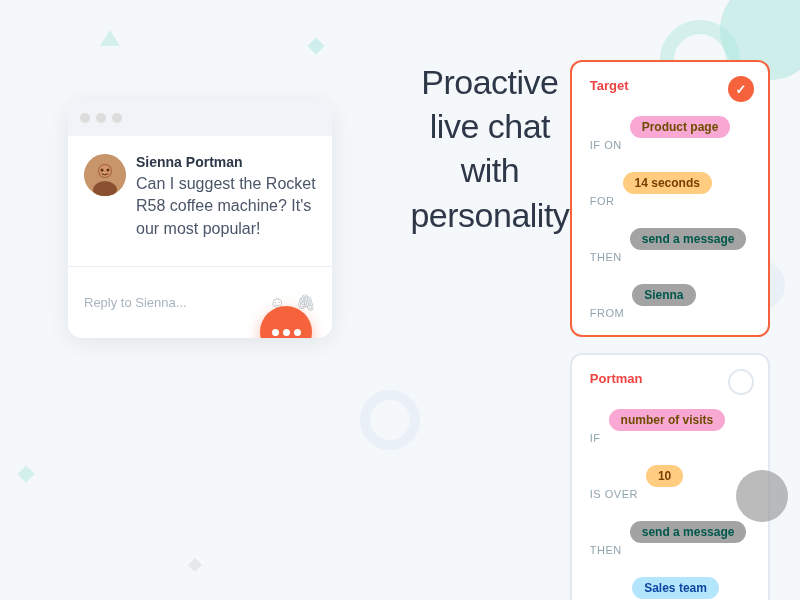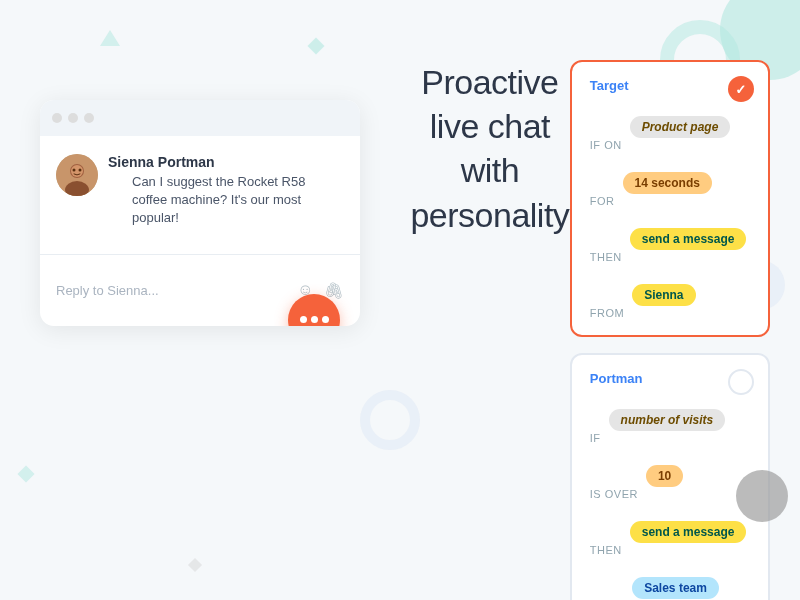--- a/index.html
+++ b/index.html
@@ -129,21 +129,21 @@
       display: flex;
       flex-direction: column;
       align-items: center;
       justify-content: flex-start;
       padding-top: 40px;
       position: relative;
     }
 
     
     .chat-window {
-      width: 320px;
+      width: 264px;
       background: #fff;
       border-radius: 14px;
       box-shadow: 0 4px 24px rgba(0,0,0,0.08);
       overflow: hidden;
       margin-top: 60px;
       position: relative;
     }
 
     .chat-header {
       background: #f0f4f8;
@@ -189,24 +189,23 @@
     }
 
     .message-name {
       font-weight: 700;
       font-size: 14px;
       color: #2d3748;
       margin-bottom: 3px;
     }
 
     .message-text {
-      font-size: 13px;
+      font-size: 16px;
       color: #4a5568;
       line-height: 1.4;
-      margin-left: 24px;
     }
 
     .chat-reply {
       border-top: 1px solid #e8edf2;
       padding: 26px 16px;
       display: flex;
       align-items: center;
       justify-content: space-between;
     }
 
@@ -289,21 +288,21 @@
       position: relative;
     }
 
     .card.active {
       border-color: #f5623b;
     }
 
     .card-title {
       font-size: 13px;
       font-weight: 700;
-      color: #3b82f6;
+      color: #ef4444;
       margin-bottom: 10px;
       text-transform: none;
       letter-spacing: 0;
     }
 
     .card-check {
       position: absolute;
       top: 14px;
       right: 14px;
       width: 26px;
@@ -354,32 +353,31 @@
     }
 
     .tag {
       padding: 4px 12px;
       border-radius: 20px;
       font-size: 12px;
       font-weight: 600;
     }
 
     .tag-yellow {
-      background: #e5e5e5;
+      background: #f9a8d4;
       color: #6d4c00;
-      font-style: italic;
     }
 
     .tag-orange {
       background: #ffcc80;
       color: #7a3e00;
     }
 
     .tag-teal {
-      background: #fde047;
+      background: #a3a3a3;
       color: #00574b;
     }
 
     .tag-blue {
       background: #b3e5fc;
       color: #0d47a1;
     }
 
     
     .upsell-overlay {

